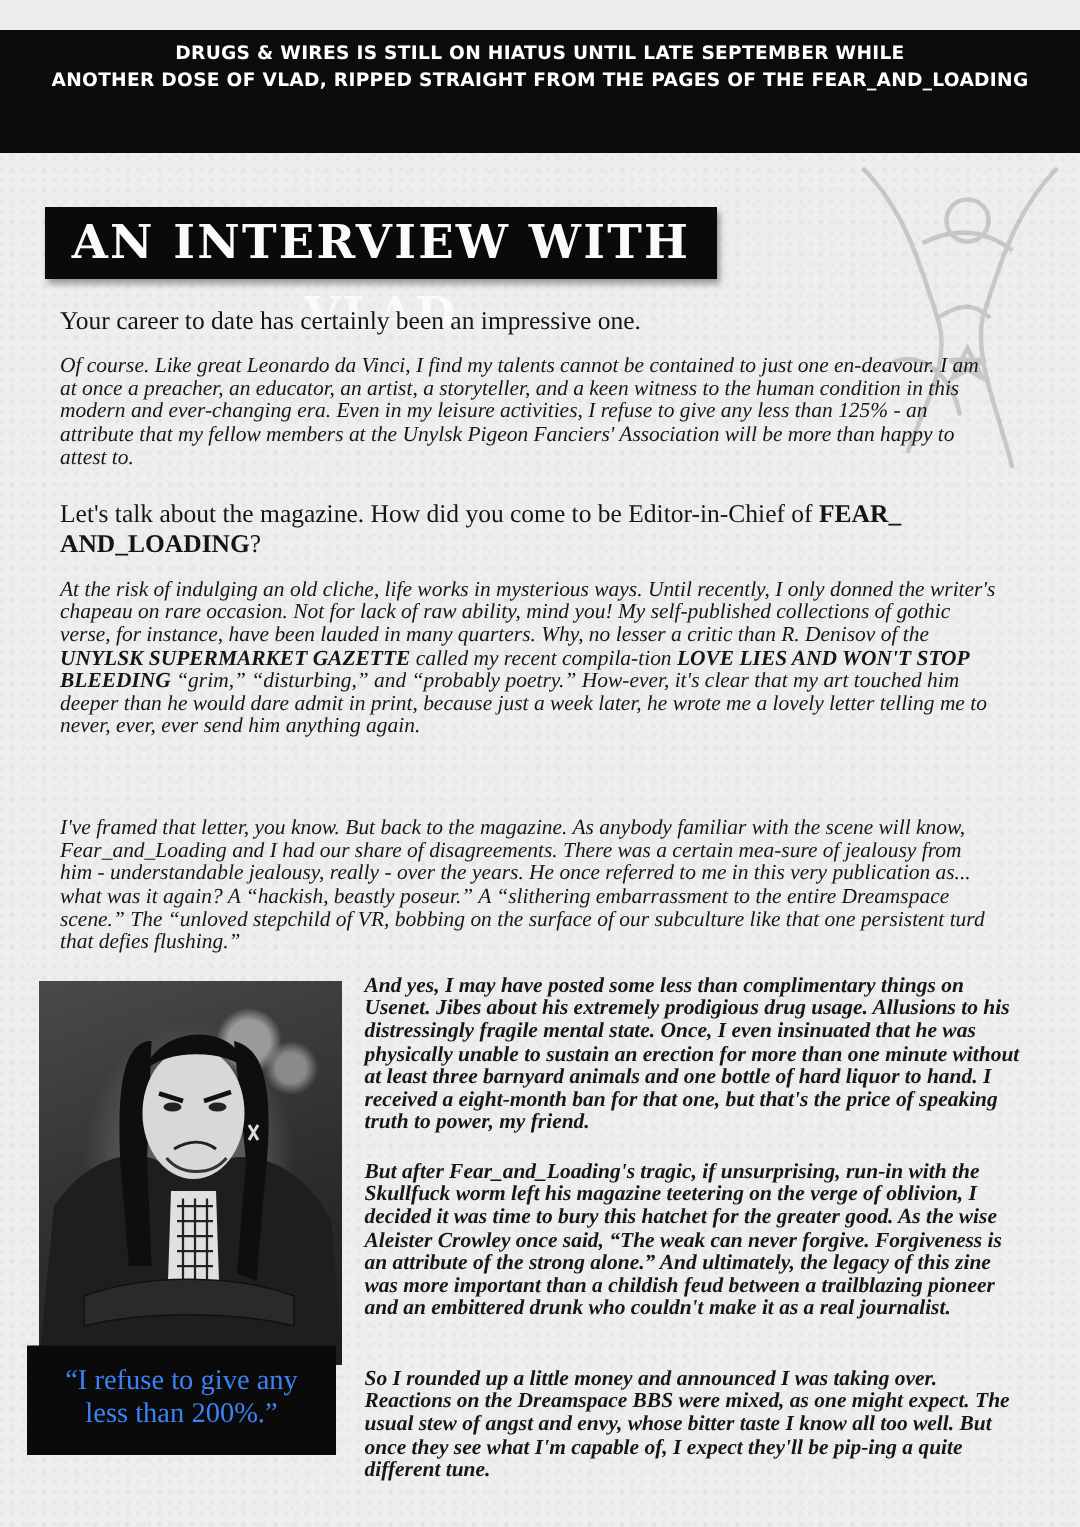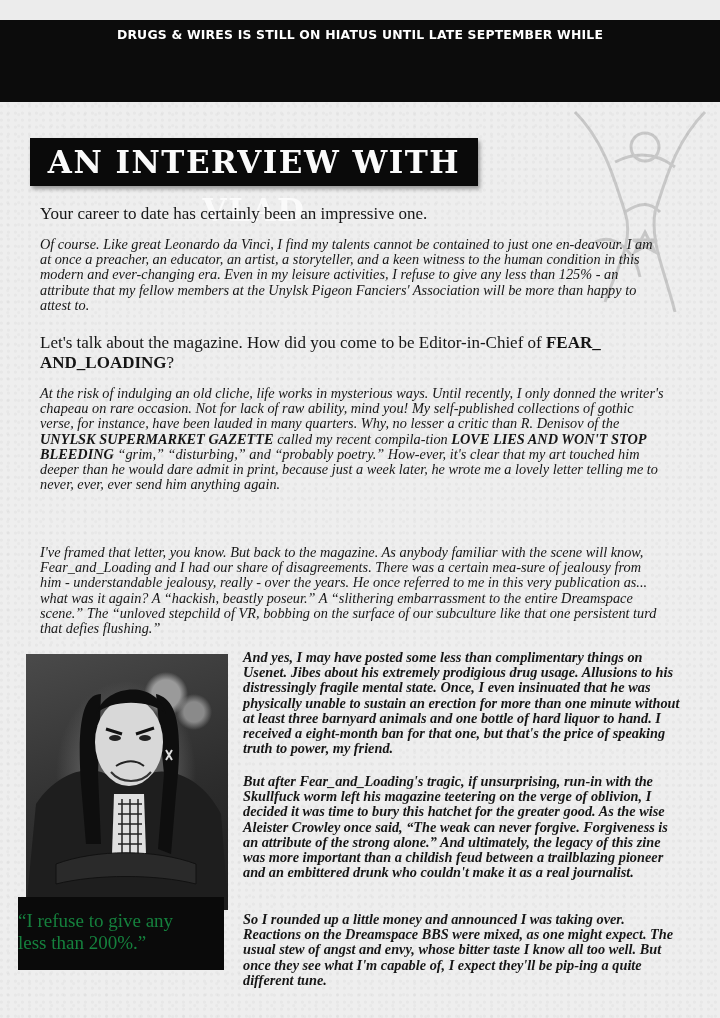--- a/index.html
+++ b/index.html
@@ -61,33 +61,34 @@
     background:
       radial-gradient(circle at 140px 40px, #9a9a9a 0 14px, transparent 22px),
       radial-gradient(circle at 168px 58px, #8a8a8a 0 10px, transparent 18px),
       radial-gradient(ellipse at 100px 120px, #5a5a5a 0 40px, transparent 70px),
       linear-gradient(160deg, #4a4a4a 0%, #2c2c2c 60%, #1d1d1d 100%);
     overflow: hidden;
   }
   .portrait svg { position: absolute; left: 0; top: 0; }
   .quote-box {
     position: absolute; left: 18px; top: 877px; width: 206px; height: 73px;
-    background: #0a0a0a; color: #15803d;
+    background: #0a0a0a; color: #3b82f6;
     font-family: "Liberation Serif", serif;
-    font-size: 19px; line-height: 22px; text-align: left;
+    font-size: 19px; line-height: 22px; text-align: center;
     box-sizing: border-box; padding-top: 13px;
   }
 </style>
 </head>
 <body>
 
 <div class="page">
 
   <div class="banner">
     <div>DRUGS &amp; WIRES IS STILL ON HIATUS UNTIL LATE SEPTEMBER WHILE</div>
+    <div>ANOTHER DOSE OF VLAD, RIPPED STRAIGHT FROM THE PAGES OF THE FEAR_AND_LOADING</div>
   </div>
 
   <svg class="ornament" viewBox="0 0 165 230">
     <g fill="none" stroke="#222" stroke-width="3">
       <path d="M20 10 C50 40, 60 80, 70 110 C80 140, 60 170, 50 200"></path>
       <path d="M150 10 C120 40, 110 80, 100 110 C95 140, 110 170, 120 210"></path>
       <path d="M60 60 C80 50, 100 50, 120 65"></path>
       <path d="M70 110 C85 100, 95 100, 105 110"></path>
       <path d="M40 140 C60 130, 80 150, 85 175"></path>
       <circle cx="90" cy="45" r="14"></circle>

